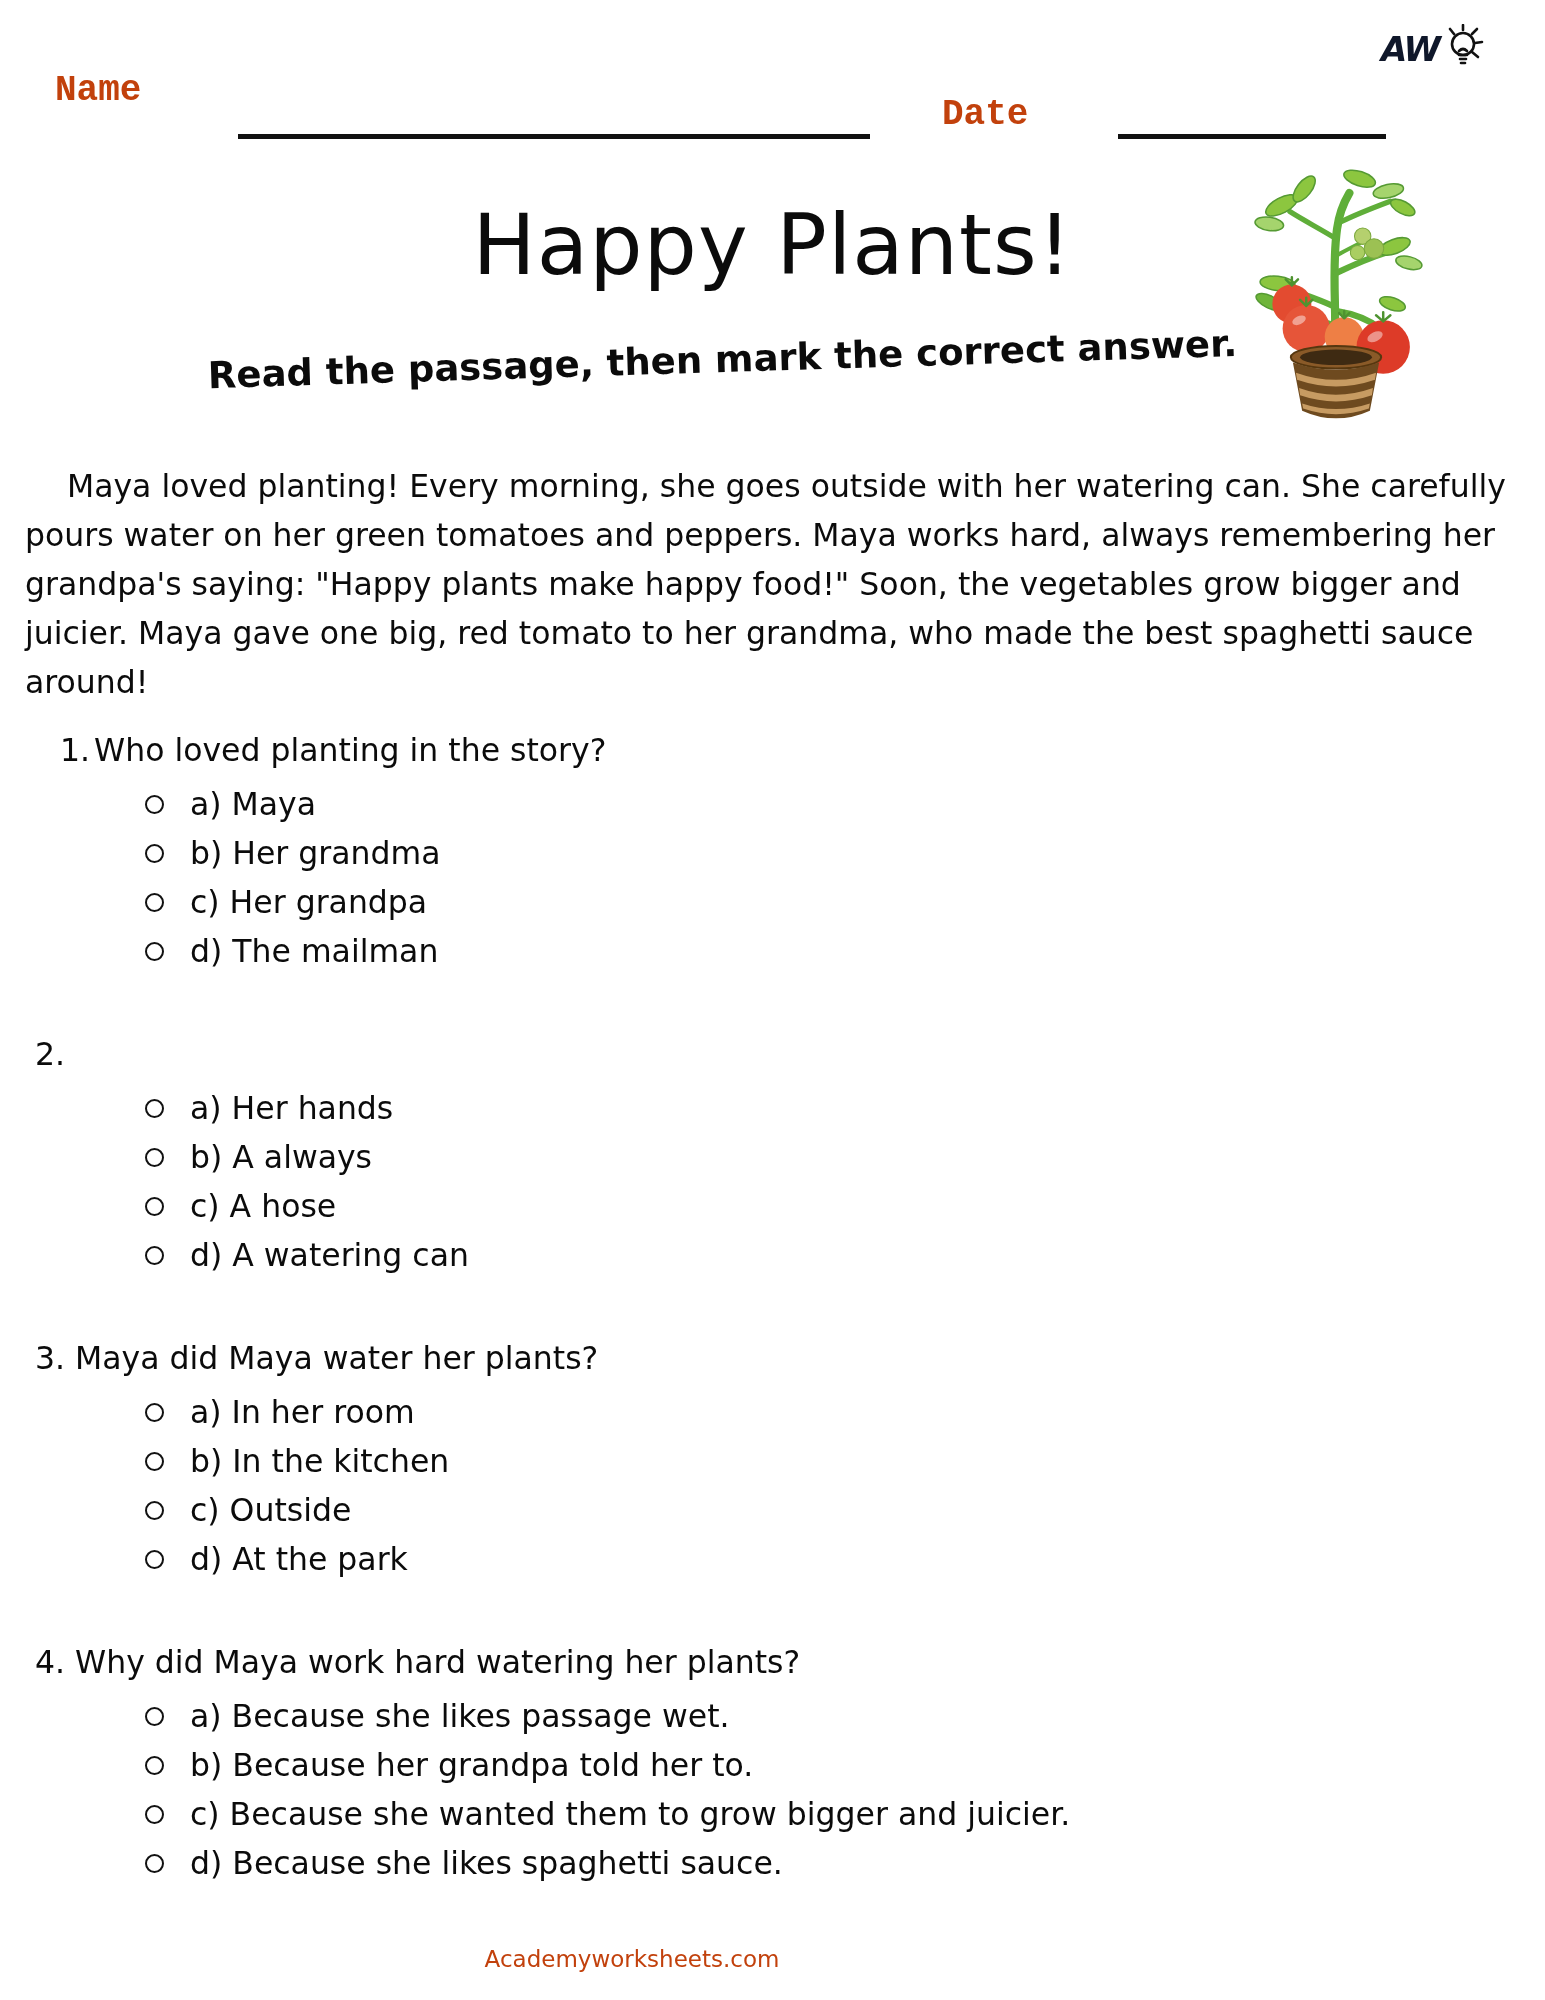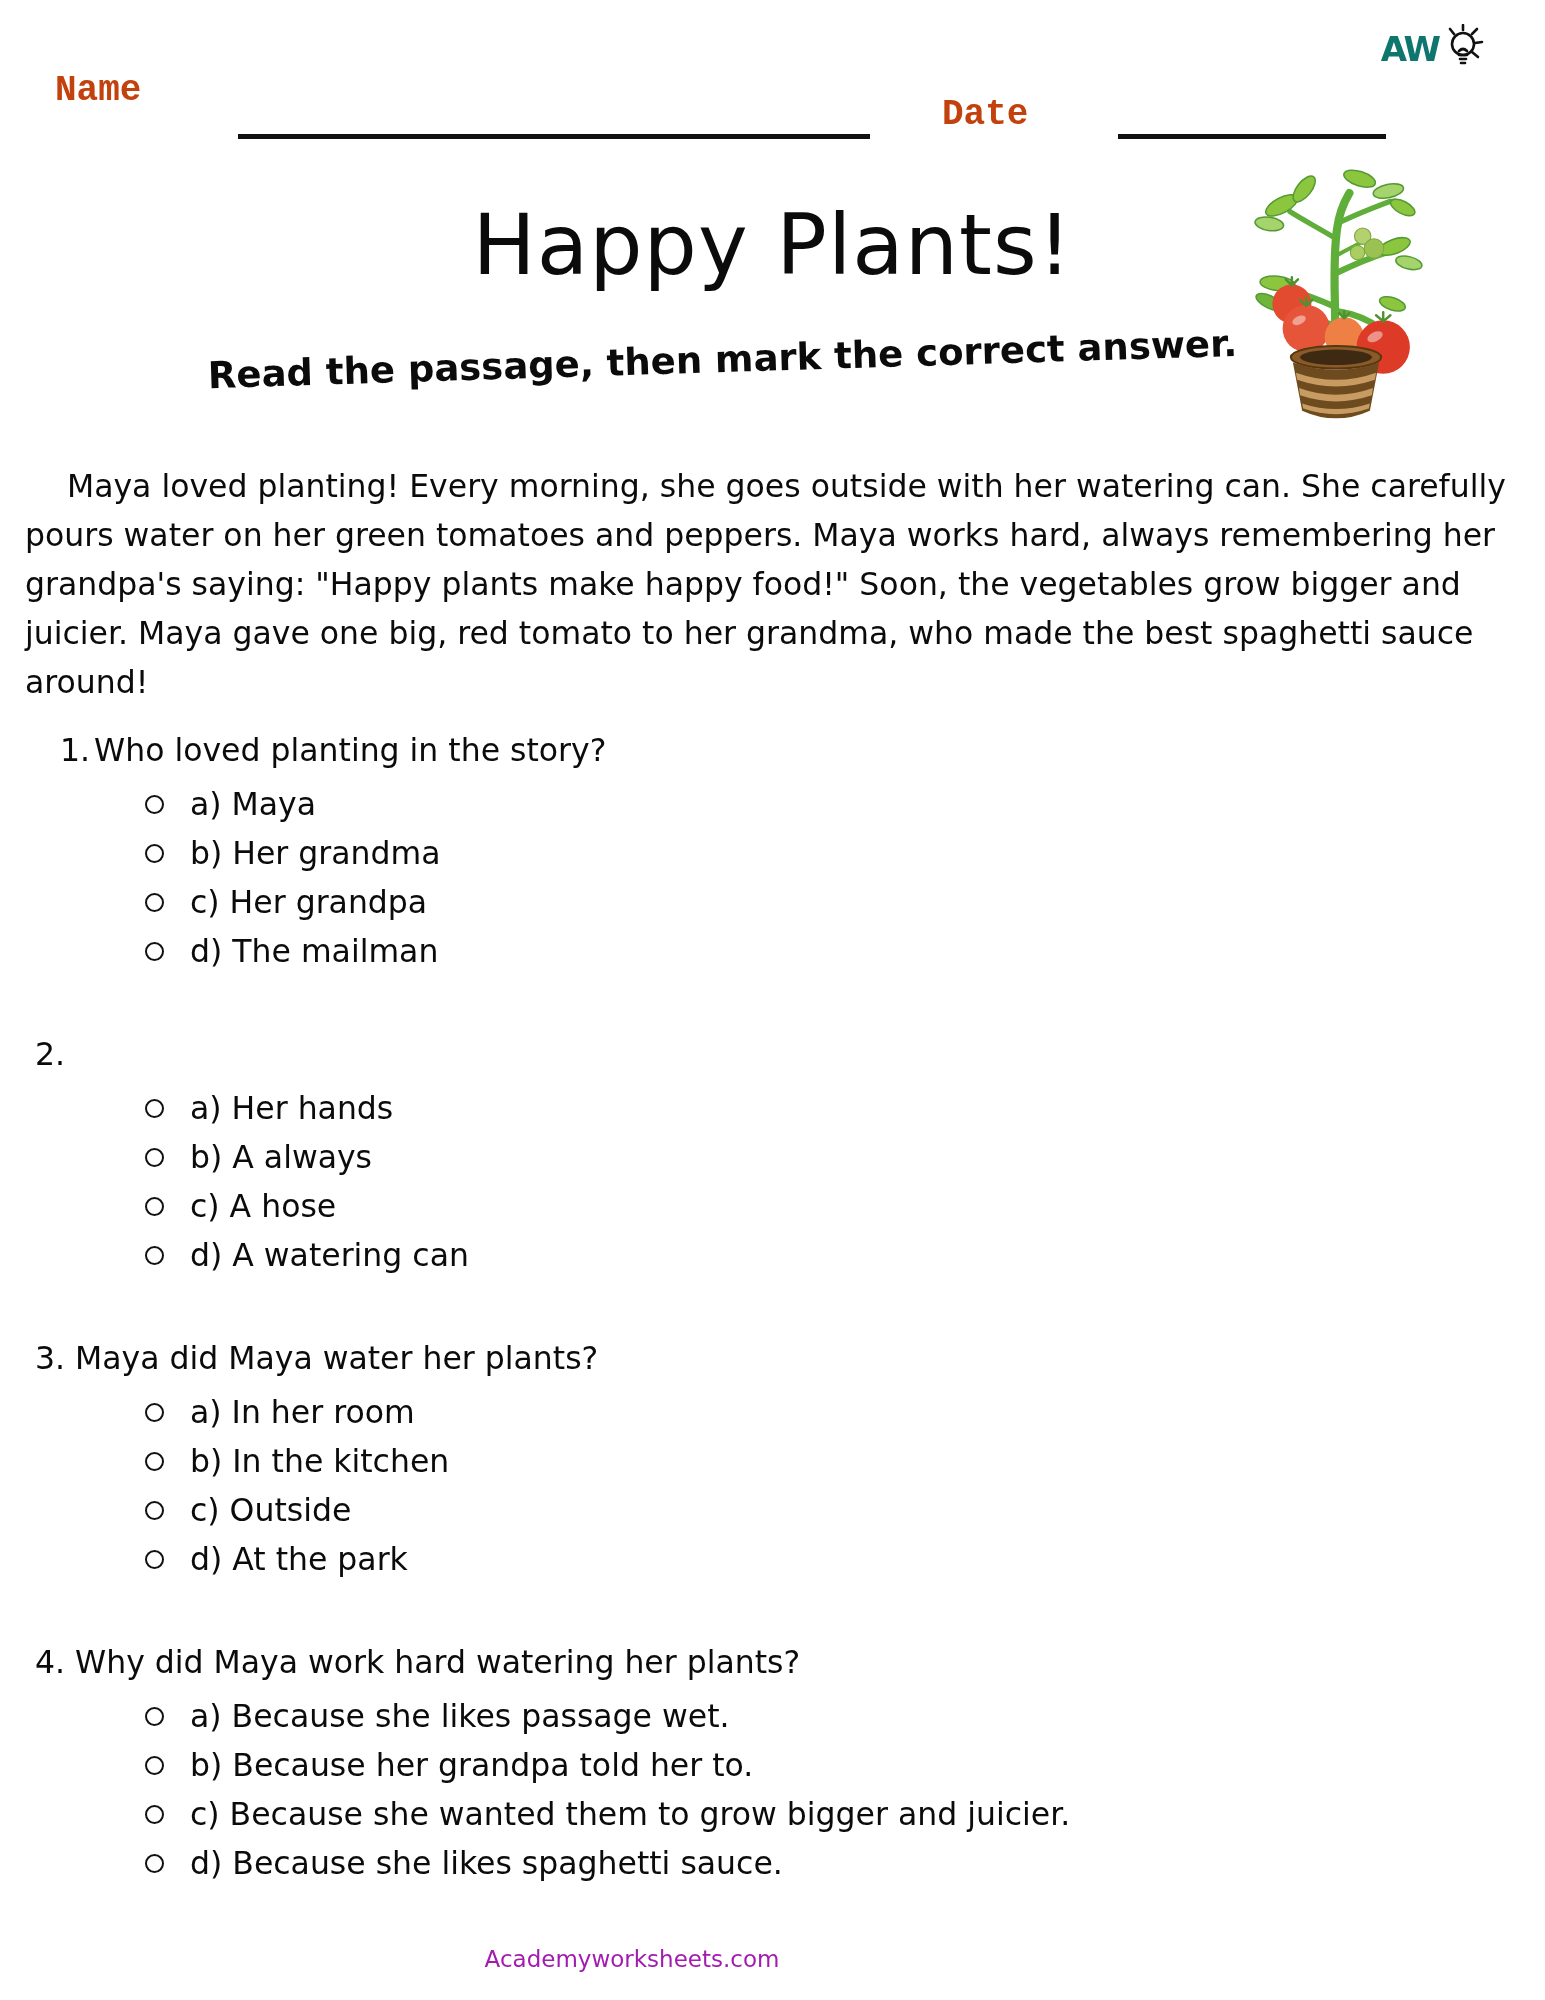--- a/index.html
+++ b/index.html
@@ -5,21 +5,21 @@
   html,body{margin:0;padding:0;background:#ffffff;}
   body{
     width:1545px;height:2000px;position:relative;overflow:hidden;
     font-family:"DejaVu Sans","Liberation Sans",sans-serif;
     color:#111;
   }
   .page{position:absolute;inset:0;background:#fff;}
 
   
   .logo{position:absolute;top:24px;right:52px;display:flex;align-items:center;gap:2px;}
-  .logo-text{font-size:34px;font-weight:800;letter-spacing:-2px;color:#0f766e;}
+  .logo-text{font-size:34px;font-weight:800;letter-spacing:-2px;color:#0f172a;font-style:italic;}
   .logo svg{display:block;}
 
   
   .hdr-label{position:absolute;top:70px;font-size:36px;font-weight:600;color:#c2410c;font-family:Liberation Mono, monospace;}
   .name-label{left:55px;}
   .date-label{left:942px;margin-top:24px;}
   .fill-line{position:absolute;top:78px;height:56px;border-bottom:5px solid #111;}
   .name-line{left:238px;width:632px;}
   .date-line{left:1118px;width:268px;}
 
@@ -43,21 +43,21 @@
   .q-num{margin-right:10px;flex:none;}
   .question.q1 .q-header{padding-left:25px;}
   .question.q1 .q-num{margin-right:4px;}
   .options{list-style:none;margin:5px 0 0 0;padding:0 0 0 110px;}
   .option{display:flex;align-items:center;font-size:31.5px;line-height:49px;color:#0b0b0b;}
   .radio{width:15px;height:15px;border:2.5px solid #111;border-radius:50%;
          margin-right:26px;flex:none;background:#fff;}
 
   
   .footer{position:absolute;top:1946px;left:0;width:1264px;text-align:center;
-          font-size:23px;color:#a21caf;}
+          font-size:23px;color:#c2410c;}
 </style>
 </head>
 <body>
 
 <div class="page">
 
   <div class="logo">
     <span class="logo-text">AW</span>
     <span>
       <svg width="52" height="50" viewBox="0 0 52 50">

